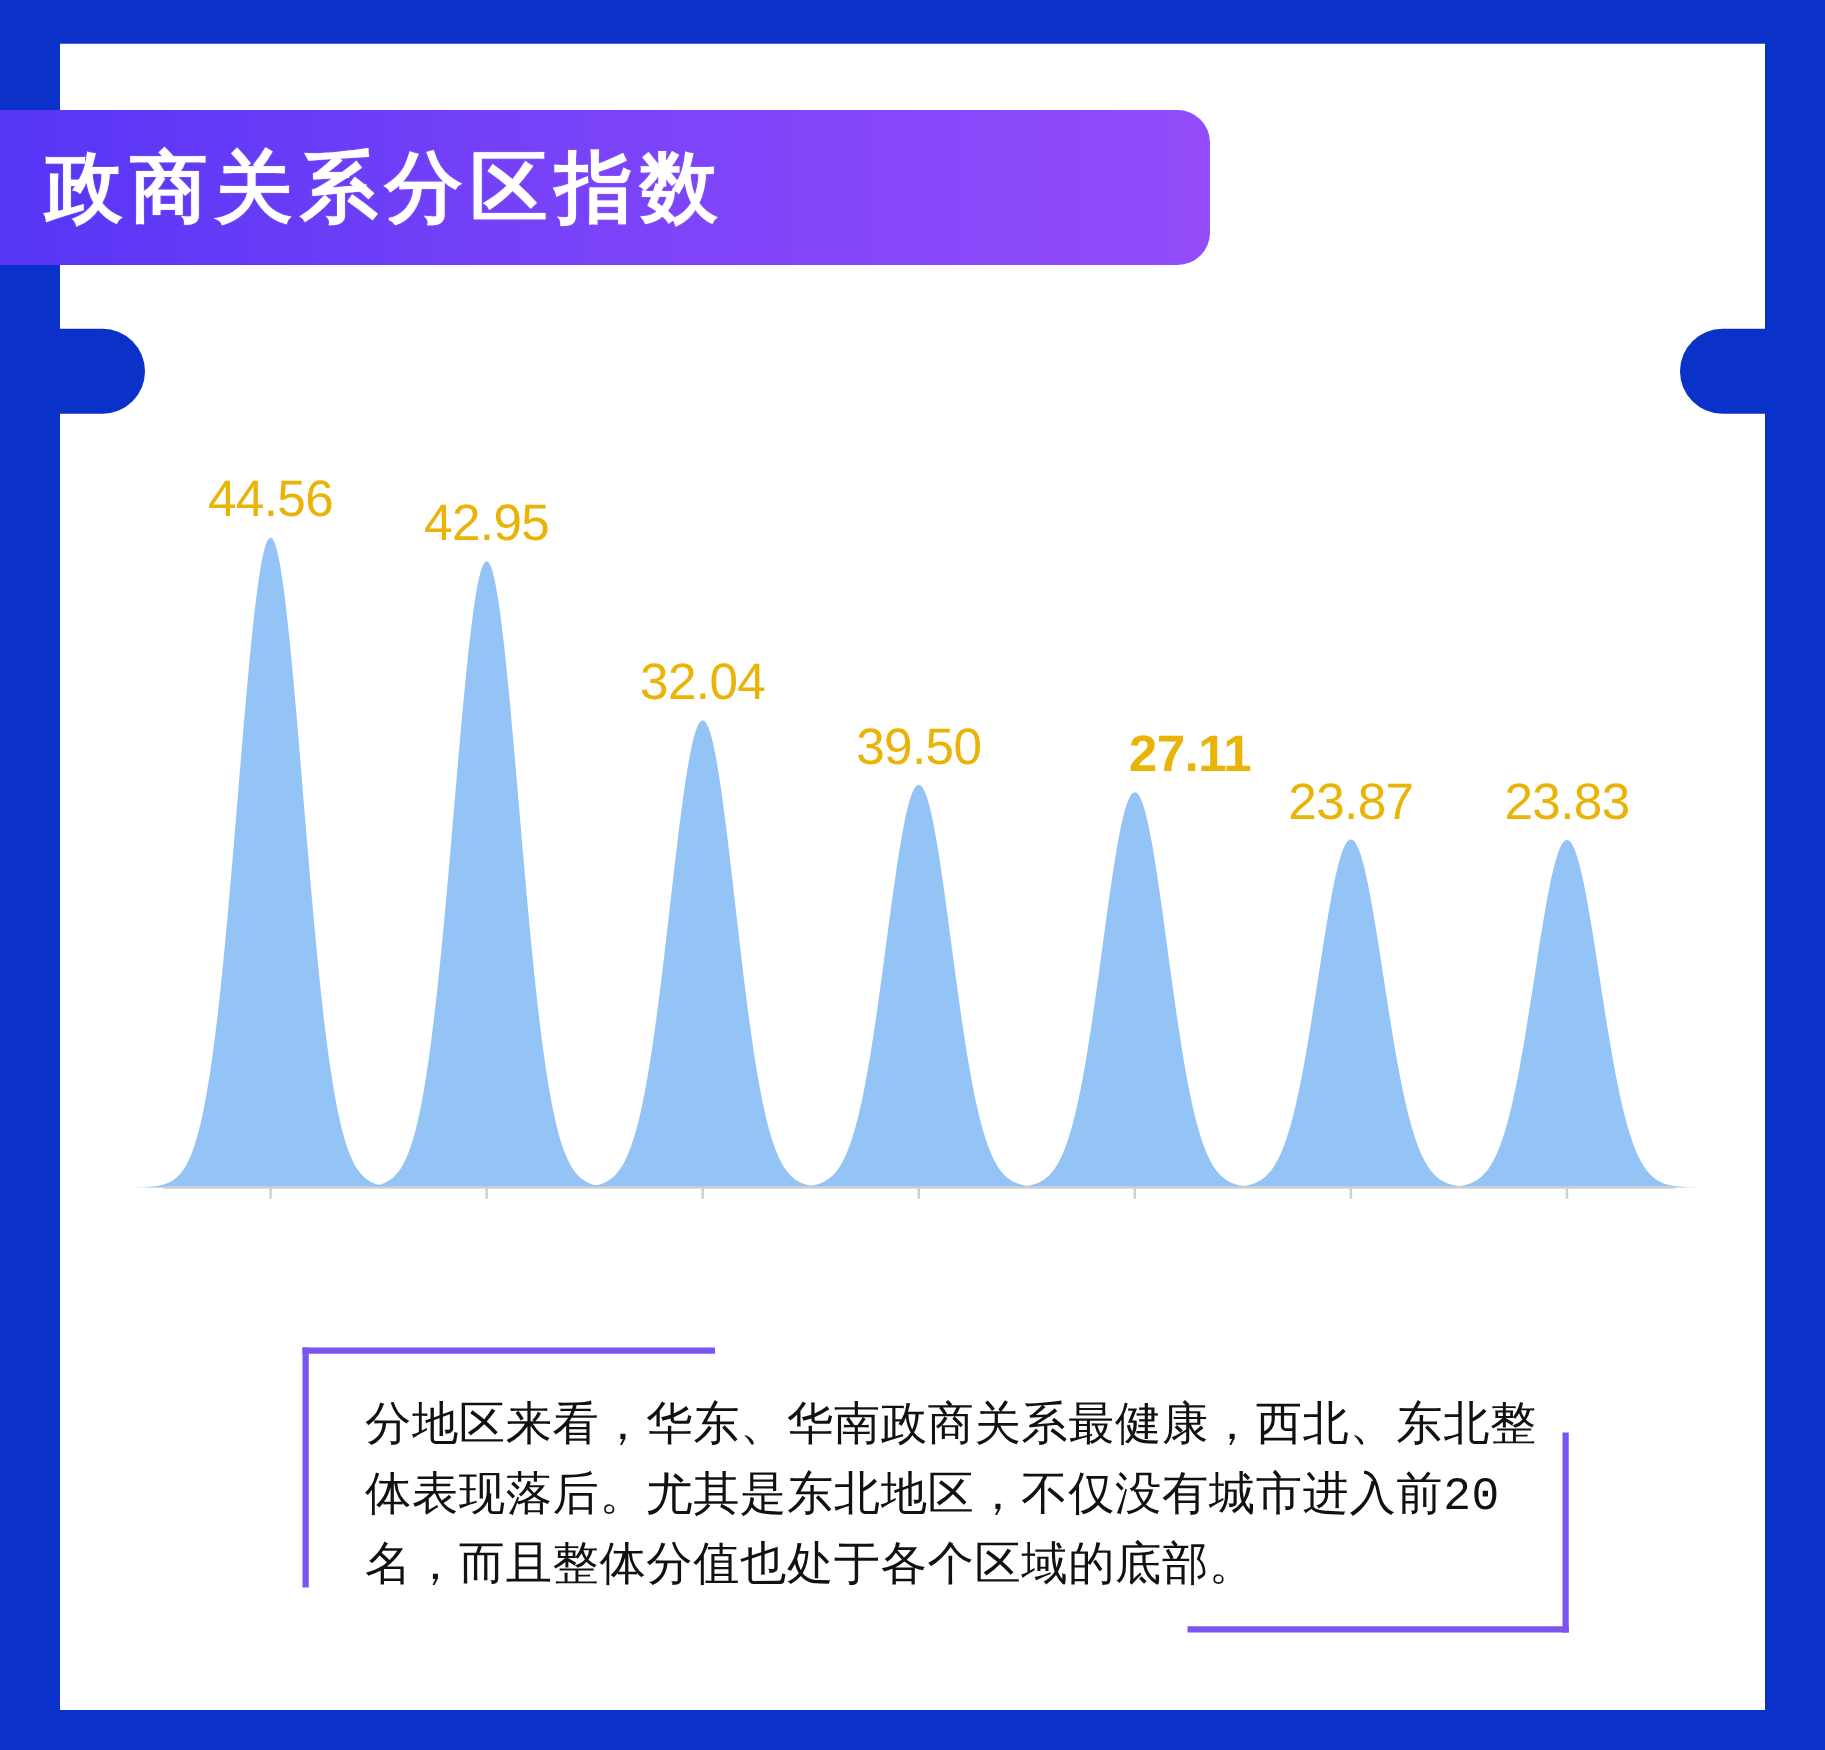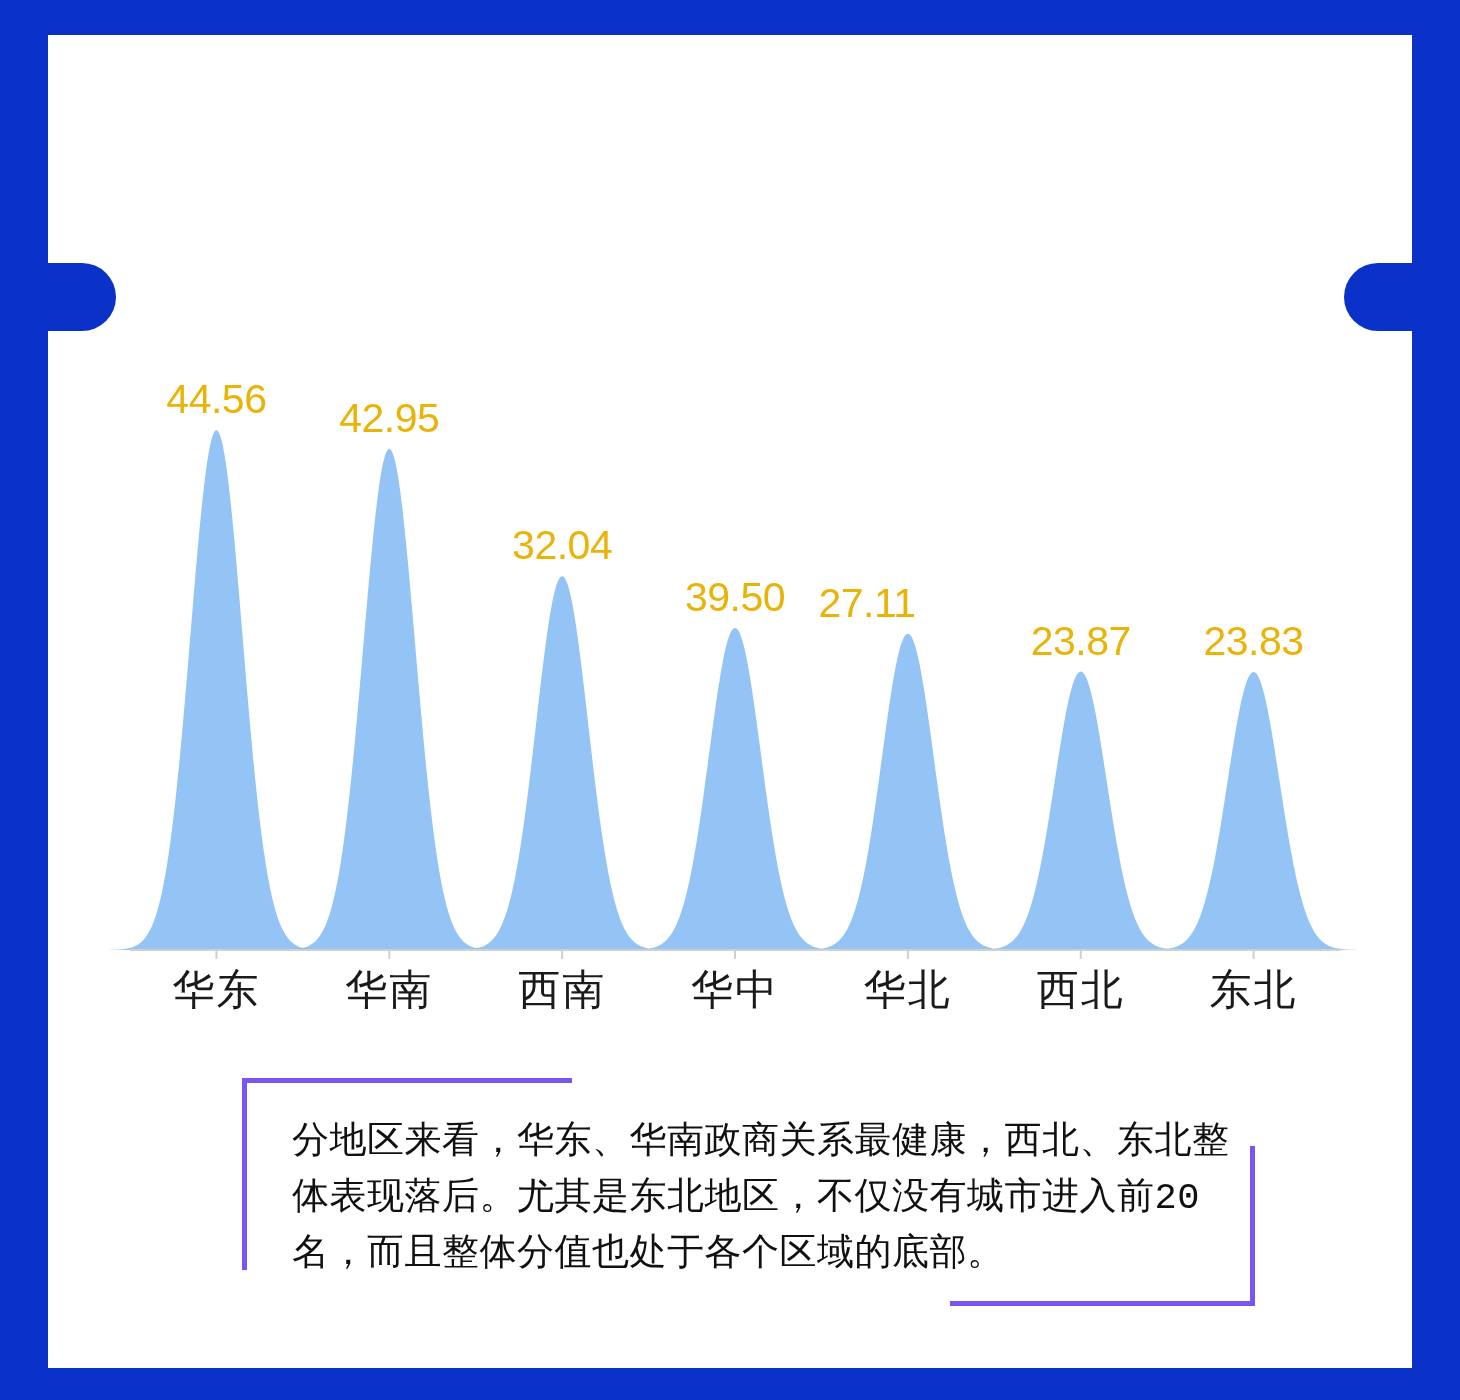--- a/index.html
+++ b/index.html
@@ -142,20 +142,23 @@
 </head>
 <body>
 
 <div id="page">
 
   <div id="canvas"></div>
 
   <div class="notch left"></div>
   <div class="notch right"></div>
 
+  <div id="title-banner">
+    <span id="title-text">政商关系分区指数</span>
+  </div>
 
   <div id="chart-area">
     <svg id="chart-svg" viewBox="0 0 1210 600" preserveAspectRatio="none">
       <g id="peaks">
           <path d="M -95.07,590 L -95.07,590.00 L -93.56,590.00 L -92.05,590.00 L -90.53,590.00 L -89.02,590.00 L -87.51,590.00 L -86.00,590.00 L -84.48,590.00 L -82.97,590.00 L -81.46,590.00 L -79.95,590.00 L -78.43,590.00 L -76.92,590.00 L -75.41,590.00 L -73.90,590.00 L -72.38,590.00 L -70.87,590.00 L -69.36,590.00 L -67.85,590.00 L -66.33,590.00 L -64.82,590.00 L -63.31,590.00 L -61.80,590.00 L -60.28,590.00 L -58.77,590.00 L -57.26,590.00 L -55.75,590.00 L -54.23,590.00 L -52.72,590.00 L -51.21,590.00 L -49.70,590.00 L -48.18,590.00 L -46.67,590.00 L -45.16,590.00 L -43.65,590.00 L -42.13,590.00 L -40.62,590.00 L -39.11,590.00 L -37.60,589.99 L -36.08,589.99 L -34.57,589.99 L -33.06,589.99 L -31.55,589.98 L -30.03,589.98 L -28.52,589.97 L -27.01,589.96 L -25.50,589.95 L -23.98,589.94 L -22.47,589.92 L -20.96,589.90 L -19.45,589.87 L -17.93,589.84 L -16.42,589.79 L -14.91,589.74 L -13.40,589.67 L -11.88,589.59 L -10.37,589.49 L -8.86,589.37 L -7.35,589.22 L -5.83,589.04 L -4.32,588.82 L -2.81,588.56 L -1.30,588.25 L 0.22,587.87 L 1.73,587.42 L 3.24,586.89 L 4.75,586.26 L 6.27,585.52 L 7.78,584.64 L 9.29,583.62 L 10.80,582.44 L 12.32,581.06 L 13.83,579.46 L 15.34,577.62 L 16.85,575.51 L 18.37,573.10 L 19.88,570.36 L 21.39,567.24 L 22.90,563.72 L 24.42,559.76 L 25.93,555.32 L 27.44,550.36 L 28.95,544.84 L 30.47,538.73 L 31.98,531.99 L 33.49,524.58 L 35.00,516.48 L 36.52,507.65 L 38.03,498.08 L 39.54,487.74 L 41.05,476.62 L 42.57,464.72 L 44.08,452.03 L 45.59,438.58 L 47.10,424.37 L 48.62,409.44 L 50.13,393.84 L 51.64,377.60 L 53.15,360.79 L 54.67,343.50 L 56.18,325.79 L 57.69,307.76 L 59.20,289.53 L 60.72,271.20 L 62.23,252.89 L 63.74,234.74 L 65.25,216.87 L 66.77,199.43 L 68.28,182.55 L 69.79,166.38 L 71.30,151.06 L 72.82,136.72 L 74.33,123.49 L 75.84,111.50 L 77.35,100.86 L 78.87,91.67 L 80.38,84.02 L 81.89,77.99 L 83.40,73.64 L 84.92,71.01 L 86.43,70.13 L 87.94,71.01 L 89.45,73.64 L 90.97,77.99 L 92.48,84.02 L 93.99,91.67 L 95.50,100.86 L 97.02,111.50 L 98.53,123.49 L 100.04,136.72 L 101.55,151.06 L 103.07,166.38 L 104.58,182.55 L 106.09,199.43 L 107.60,216.87 L 109.12,234.74 L 110.63,252.89 L 112.14,271.20 L 113.65,289.53 L 115.17,307.76 L 116.68,325.79 L 118.19,343.50 L 119.70,360.79 L 121.22,377.60 L 122.73,393.84 L 124.24,409.44 L 125.75,424.37 L 127.27,438.58 L 128.78,452.03 L 130.29,464.72 L 131.80,476.62 L 133.32,487.74 L 134.83,498.08 L 136.34,507.65 L 137.85,516.48 L 139.37,524.58 L 140.88,531.99 L 142.39,538.73 L 143.90,544.84 L 145.42,550.36 L 146.93,555.32 L 148.44,559.76 L 149.95,563.72 L 151.47,567.24 L 152.98,570.36 L 154.49,573.10 L 156.00,575.51 L 157.52,577.62 L 159.03,579.46 L 160.54,581.06 L 162.05,582.44 L 163.57,583.62 L 165.08,584.64 L 166.59,585.52 L 168.10,586.26 L 169.62,586.89 L 171.13,587.42 L 172.64,587.87 L 174.15,588.25 L 175.67,588.56 L 177.18,588.82 L 178.69,589.04 L 180.20,589.22 L 181.72,589.37 L 183.23,589.49 L 184.74,589.59 L 186.25,589.67 L 187.77,589.74 L 189.28,589.79 L 190.79,589.84 L 192.30,589.87 L 193.82,589.90 L 195.33,589.92 L 196.84,589.94 L 198.35,589.95 L 199.87,589.96 L 201.38,589.97 L 202.89,589.98 L 204.40,589.98 L 205.92,589.99 L 207.43,589.99 L 208.94,589.99 L 210.45,589.99 L 211.97,590.00 L 213.48,590.00 L 214.99,590.00 L 216.50,590.00 L 218.02,590.00 L 219.53,590.00 L 221.04,590.00 L 222.55,590.00 L 224.07,590.00 L 225.58,590.00 L 227.09,590.00 L 228.60,590.00 L 230.12,590.00 L 231.63,590.00 L 233.14,590.00 L 234.65,590.00 L 236.17,590.00 L 237.68,590.00 L 239.19,590.00 L 240.70,590.00 L 242.22,590.00 L 243.73,590.00 L 245.24,590.00 L 246.75,590.00 L 248.27,590.00 L 249.78,590.00 L 251.29,590.00 L 252.80,590.00 L 254.32,590.00 L 255.83,590.00 L 257.34,590.00 L 258.85,590.00 L 260.37,590.00 L 261.88,590.00 L 263.39,590.00 L 264.90,590.00 L 266.42,590.00 L 267.93,590.00 L 267.93,590 Z" fill="#74B3F2" fill-opacity="0.78"></path>
           <path d="M 77.79,590 L 77.79,590.00 L 79.30,590.00 L 80.81,590.00 L 82.32,590.00 L 83.84,590.00 L 85.35,590.00 L 86.86,590.00 L 88.37,590.00 L 89.89,590.00 L 91.40,590.00 L 92.91,590.00 L 94.42,590.00 L 95.94,590.00 L 97.45,590.00 L 98.96,590.00 L 100.47,590.00 L 101.99,590.00 L 103.50,590.00 L 105.01,590.00 L 106.52,590.00 L 108.04,590.00 L 109.55,590.00 L 111.06,590.00 L 112.57,590.00 L 114.09,590.00 L 115.60,590.00 L 117.11,590.00 L 118.62,590.00 L 120.14,590.00 L 121.65,590.00 L 123.16,590.00 L 124.67,590.00 L 126.19,590.00 L 127.70,590.00 L 129.21,590.00 L 130.72,590.00 L 132.24,590.00 L 133.75,590.00 L 135.26,589.99 L 136.77,589.99 L 138.29,589.99 L 139.80,589.99 L 141.31,589.98 L 142.82,589.98 L 144.34,589.97 L 145.85,589.96 L 147.36,589.95 L 148.87,589.94 L 150.39,589.92 L 151.90,589.90 L 153.41,589.87 L 154.92,589.84 L 156.44,589.80 L 157.95,589.75 L 159.46,589.68 L 160.97,589.61 L 162.49,589.51 L 164.00,589.39 L 165.51,589.25 L 167.02,589.08 L 168.54,588.87 L 170.05,588.61 L 171.56,588.31 L 173.07,587.95 L 174.59,587.51 L 176.10,587.00 L 177.61,586.39 L 179.12,585.68 L 180.64,584.84 L 182.15,583.85 L 183.66,582.71 L 185.17,581.38 L 186.69,579.84 L 188.20,578.07 L 189.71,576.04 L 191.22,573.71 L 192.74,571.07 L 194.25,568.06 L 195.76,564.67 L 197.27,560.85 L 198.79,556.57 L 200.30,551.79 L 201.81,546.47 L 203.32,540.58 L 204.84,534.08 L 206.35,526.95 L 207.86,519.14 L 209.37,510.63 L 210.89,501.40 L 212.40,491.44 L 213.91,480.72 L 215.42,469.25 L 216.94,457.02 L 218.45,444.05 L 219.96,430.36 L 221.47,415.97 L 222.99,400.92 L 224.50,385.27 L 226.01,369.08 L 227.52,352.40 L 229.04,335.33 L 230.55,317.96 L 232.06,300.39 L 233.57,282.72 L 235.09,265.07 L 236.60,247.57 L 238.11,230.35 L 239.62,213.54 L 241.14,197.27 L 242.65,181.69 L 244.16,166.92 L 245.67,153.09 L 247.19,140.34 L 248.70,128.79 L 250.21,118.53 L 251.72,109.67 L 253.24,102.30 L 254.75,96.49 L 256.26,92.30 L 257.77,89.76 L 259.29,88.92 L 260.80,89.76 L 262.31,92.30 L 263.82,96.49 L 265.34,102.30 L 266.85,109.67 L 268.36,118.53 L 269.87,128.79 L 271.39,140.34 L 272.90,153.09 L 274.41,166.92 L 275.92,181.69 L 277.44,197.27 L 278.95,213.54 L 280.46,230.35 L 281.97,247.57 L 283.49,265.07 L 285.00,282.72 L 286.51,300.39 L 288.02,317.96 L 289.54,335.33 L 291.05,352.40 L 292.56,369.08 L 294.07,385.27 L 295.59,400.92 L 297.10,415.97 L 298.61,430.36 L 300.12,444.05 L 301.64,457.02 L 303.15,469.25 L 304.66,480.72 L 306.17,491.44 L 307.69,501.40 L 309.20,510.63 L 310.71,519.14 L 312.22,526.95 L 313.74,534.08 L 315.25,540.58 L 316.76,546.47 L 318.27,551.79 L 319.79,556.57 L 321.30,560.85 L 322.81,564.67 L 324.32,568.06 L 325.84,571.07 L 327.35,573.71 L 328.86,576.04 L 330.37,578.07 L 331.89,579.84 L 333.40,581.38 L 334.91,582.71 L 336.42,583.85 L 337.94,584.84 L 339.45,585.68 L 340.96,586.39 L 342.47,587.00 L 343.99,587.51 L 345.50,587.95 L 347.01,588.31 L 348.52,588.61 L 350.04,588.87 L 351.55,589.08 L 353.06,589.25 L 354.57,589.39 L 356.09,589.51 L 357.60,589.61 L 359.11,589.68 L 360.62,589.75 L 362.14,589.80 L 363.65,589.84 L 365.16,589.87 L 366.67,589.90 L 368.19,589.92 L 369.70,589.94 L 371.21,589.95 L 372.72,589.96 L 374.24,589.97 L 375.75,589.98 L 377.26,589.98 L 378.77,589.99 L 380.29,589.99 L 381.80,589.99 L 383.31,589.99 L 384.82,590.00 L 386.34,590.00 L 387.85,590.00 L 389.36,590.00 L 390.87,590.00 L 392.39,590.00 L 393.90,590.00 L 395.41,590.00 L 396.92,590.00 L 398.44,590.00 L 399.95,590.00 L 401.46,590.00 L 402.97,590.00 L 404.49,590.00 L 406.00,590.00 L 407.51,590.00 L 409.02,590.00 L 410.54,590.00 L 412.05,590.00 L 413.56,590.00 L 415.07,590.00 L 416.59,590.00 L 418.10,590.00 L 419.61,590.00 L 421.12,590.00 L 422.64,590.00 L 424.15,590.00 L 425.66,590.00 L 427.17,590.00 L 428.69,590.00 L 430.20,590.00 L 431.71,590.00 L 433.22,590.00 L 434.74,590.00 L 436.25,590.00 L 437.76,590.00 L 439.27,590.00 L 440.79,590.00 L 440.79,590 Z" fill="#74B3F2" fill-opacity="0.78"></path>
           <path d="M 250.64,590 L 250.64,590.00 L 252.16,590.00 L 253.67,590.00 L 255.18,590.00 L 256.69,590.00 L 258.21,590.00 L 259.72,590.00 L 261.23,590.00 L 262.74,590.00 L 264.26,590.00 L 265.77,590.00 L 267.28,590.00 L 268.79,590.00 L 270.31,590.00 L 271.82,590.00 L 273.33,590.00 L 274.84,590.00 L 276.36,590.00 L 277.87,590.00 L 279.38,590.00 L 280.89,590.00 L 282.41,590.00 L 283.92,590.00 L 285.43,590.00 L 286.94,590.00 L 288.46,590.00 L 289.97,590.00 L 291.48,590.00 L 292.99,590.00 L 294.51,590.00 L 296.02,590.00 L 297.53,590.00 L 299.04,590.00 L 300.56,590.00 L 302.07,590.00 L 303.58,590.00 L 305.09,590.00 L 306.61,590.00 L 308.12,590.00 L 309.63,589.99 L 311.14,589.99 L 312.66,589.99 L 314.17,589.99 L 315.68,589.98 L 317.19,589.98 L 318.71,589.97 L 320.22,589.96 L 321.73,589.95 L 323.24,589.94 L 324.76,589.93 L 326.27,589.91 L 327.78,589.88 L 329.29,589.85 L 330.81,589.81 L 332.32,589.76 L 333.83,589.71 L 335.34,589.63 L 336.86,589.55 L 338.37,589.44 L 339.88,589.31 L 341.39,589.15 L 342.91,588.97 L 344.42,588.74 L 345.93,588.47 L 347.44,588.15 L 348.96,587.76 L 350.47,587.31 L 351.98,586.78 L 353.49,586.15 L 355.01,585.42 L 356.52,584.56 L 358.03,583.57 L 359.54,582.42 L 361.06,581.10 L 362.57,579.58 L 364.08,577.85 L 365.59,575.88 L 367.11,573.64 L 368.62,571.10 L 370.13,568.26 L 371.64,565.06 L 373.16,561.49 L 374.67,557.53 L 376.18,553.13 L 377.69,548.29 L 379.21,542.96 L 380.72,537.14 L 382.23,530.79 L 383.74,523.91 L 385.26,516.47 L 386.77,508.48 L 388.28,499.92 L 389.79,490.80 L 391.31,481.12 L 392.82,470.91 L 394.33,460.17 L 395.84,448.95 L 397.36,437.28 L 398.87,425.19 L 400.38,412.76 L 401.89,400.02 L 403.41,387.06 L 404.92,373.95 L 406.43,360.77 L 407.94,347.61 L 409.46,334.55 L 410.97,321.71 L 412.48,309.17 L 413.99,297.03 L 415.51,285.41 L 417.02,274.39 L 418.53,264.08 L 420.04,254.56 L 421.56,245.94 L 423.07,238.29 L 424.58,231.68 L 426.09,226.18 L 427.61,221.85 L 429.12,218.72 L 430.63,216.83 L 432.14,216.20 L 433.66,216.83 L 435.17,218.72 L 436.68,221.85 L 438.19,226.18 L 439.71,231.68 L 441.22,238.29 L 442.73,245.94 L 444.24,254.56 L 445.76,264.08 L 447.27,274.39 L 448.78,285.41 L 450.29,297.03 L 451.81,309.17 L 453.32,321.71 L 454.83,334.55 L 456.34,347.61 L 457.86,360.77 L 459.37,373.95 L 460.88,387.06 L 462.39,400.02 L 463.91,412.76 L 465.42,425.19 L 466.93,437.28 L 468.44,448.95 L 469.96,460.17 L 471.47,470.91 L 472.98,481.12 L 474.49,490.80 L 476.01,499.92 L 477.52,508.48 L 479.03,516.47 L 480.54,523.91 L 482.06,530.79 L 483.57,537.14 L 485.08,542.96 L 486.59,548.29 L 488.11,553.13 L 489.62,557.53 L 491.13,561.49 L 492.64,565.06 L 494.16,568.26 L 495.67,571.10 L 497.18,573.64 L 498.69,575.88 L 500.21,577.85 L 501.72,579.58 L 503.23,581.10 L 504.74,582.42 L 506.26,583.57 L 507.77,584.56 L 509.28,585.42 L 510.79,586.15 L 512.31,586.78 L 513.82,587.31 L 515.33,587.76 L 516.84,588.15 L 518.36,588.47 L 519.87,588.74 L 521.38,588.97 L 522.89,589.15 L 524.41,589.31 L 525.92,589.44 L 527.43,589.55 L 528.94,589.63 L 530.46,589.71 L 531.97,589.76 L 533.48,589.81 L 534.99,589.85 L 536.51,589.88 L 538.02,589.91 L 539.53,589.93 L 541.04,589.94 L 542.56,589.95 L 544.07,589.96 L 545.58,589.97 L 547.09,589.98 L 548.61,589.98 L 550.12,589.99 L 551.63,589.99 L 553.14,589.99 L 554.66,589.99 L 556.17,590.00 L 557.68,590.00 L 559.19,590.00 L 560.71,590.00 L 562.22,590.00 L 563.73,590.00 L 565.24,590.00 L 566.76,590.00 L 568.27,590.00 L 569.78,590.00 L 571.29,590.00 L 572.81,590.00 L 574.32,590.00 L 575.83,590.00 L 577.34,590.00 L 578.86,590.00 L 580.37,590.00 L 581.88,590.00 L 583.39,590.00 L 584.91,590.00 L 586.42,590.00 L 587.93,590.00 L 589.44,590.00 L 590.96,590.00 L 592.47,590.00 L 593.98,590.00 L 595.49,590.00 L 597.01,590.00 L 598.52,590.00 L 600.03,590.00 L 601.54,590.00 L 603.06,590.00 L 604.57,590.00 L 606.08,590.00 L 607.59,590.00 L 609.11,590.00 L 610.62,590.00 L 612.13,590.00 L 613.64,590.00 L 613.64,590 Z" fill="#74B3F2" fill-opacity="0.78"></path>
           <path d="M 423.50,590 L 423.50,590.00 L 425.01,590.00 L 426.52,590.00 L 428.04,590.00 L 429.55,590.00 L 431.06,590.00 L 432.57,590.00 L 434.09,590.00 L 435.60,590.00 L 437.11,590.00 L 438.63,590.00 L 440.14,590.00 L 441.65,590.00 L 443.16,590.00 L 444.68,590.00 L 446.19,590.00 L 447.70,590.00 L 449.21,590.00 L 450.73,590.00 L 452.24,590.00 L 453.75,590.00 L 455.26,590.00 L 456.77,590.00 L 458.29,590.00 L 459.80,590.00 L 461.31,590.00 L 462.82,590.00 L 464.34,590.00 L 465.85,590.00 L 467.36,590.00 L 468.88,590.00 L 470.39,590.00 L 471.90,590.00 L 473.41,590.00 L 474.93,590.00 L 476.44,590.00 L 477.95,590.00 L 479.46,590.00 L 480.98,590.00 L 482.49,590.00 L 484.00,589.99 L 485.51,589.99 L 487.02,589.99 L 488.54,589.99 L 490.05,589.98 L 491.56,589.98 L 493.07,589.97 L 494.59,589.96 L 496.10,589.95 L 497.61,589.94 L 499.13,589.92 L 500.64,589.90 L 502.15,589.87 L 503.66,589.84 L 505.18,589.80 L 506.69,589.75 L 508.20,589.69 L 509.71,589.61 L 511.23,589.52 L 512.74,589.41 L 514.25,589.27 L 515.76,589.11 L 517.27,588.91 L 518.79,588.68 L 520.30,588.40 L 521.81,588.07 L 523.33,587.68 L 524.84,587.22 L 526.35,586.68 L 527.86,586.05 L 529.38,585.31 L 530.89,584.46 L 532.40,583.47 L 533.91,582.33 L 535.42,581.02 L 536.94,579.53 L 538.45,577.83 L 539.96,575.90 L 541.48,573.72 L 542.99,571.26 L 544.50,568.51 L 546.01,565.44 L 547.52,562.02 L 549.04,558.23 L 550.55,554.05 L 552.06,549.47 L 553.58,544.45 L 555.09,538.98 L 556.60,533.05 L 558.11,526.64 L 559.63,519.75 L 561.14,512.37 L 562.65,504.51 L 564.16,496.18 L 565.67,487.37 L 567.19,478.13 L 568.70,468.45 L 570.21,458.39 L 571.73,447.98 L 573.24,437.26 L 574.75,426.29 L 576.26,415.12 L 577.77,403.82 L 579.29,392.47 L 580.80,381.12 L 582.31,369.87 L 583.83,358.80 L 585.34,348.00 L 586.85,337.54 L 588.36,327.52 L 589.88,318.03 L 591.39,309.14 L 592.90,300.94 L 594.41,293.51 L 595.92,286.92 L 597.44,281.23 L 598.95,276.49 L 600.46,272.75 L 601.98,270.06 L 603.49,268.43 L 605.00,267.88 L 606.51,268.43 L 608.02,270.06 L 609.54,272.75 L 611.05,276.49 L 612.56,281.23 L 614.08,286.92 L 615.59,293.51 L 617.10,300.94 L 618.61,309.14 L 620.13,318.03 L 621.64,327.52 L 623.15,337.54 L 624.66,348.00 L 626.17,358.80 L 627.69,369.87 L 629.20,381.12 L 630.71,392.47 L 632.23,403.82 L 633.74,415.12 L 635.25,426.29 L 636.76,437.26 L 638.27,447.98 L 639.79,458.39 L 641.30,468.45 L 642.81,478.13 L 644.33,487.37 L 645.84,496.18 L 647.35,504.51 L 648.86,512.37 L 650.38,519.75 L 651.89,526.64 L 653.40,533.05 L 654.91,538.98 L 656.42,544.45 L 657.94,549.47 L 659.45,554.05 L 660.96,558.23 L 662.48,562.02 L 663.99,565.44 L 665.50,568.51 L 667.01,571.26 L 668.52,573.72 L 670.04,575.90 L 671.55,577.83 L 673.06,579.53 L 674.58,581.02 L 676.09,582.33 L 677.60,583.47 L 679.11,584.46 L 680.63,585.31 L 682.14,586.05 L 683.65,586.68 L 685.16,587.22 L 686.67,587.68 L 688.19,588.07 L 689.70,588.40 L 691.21,588.68 L 692.73,588.91 L 694.24,589.11 L 695.75,589.27 L 697.26,589.41 L 698.77,589.52 L 700.29,589.61 L 701.80,589.69 L 703.31,589.75 L 704.83,589.80 L 706.34,589.84 L 707.85,589.87 L 709.36,589.90 L 710.88,589.92 L 712.39,589.94 L 713.90,589.95 L 715.41,589.96 L 716.92,589.97 L 718.44,589.98 L 719.95,589.98 L 721.46,589.99 L 722.97,589.99 L 724.49,589.99 L 726.00,589.99 L 727.51,590.00 L 729.02,590.00 L 730.54,590.00 L 732.05,590.00 L 733.56,590.00 L 735.08,590.00 L 736.59,590.00 L 738.10,590.00 L 739.61,590.00 L 741.13,590.00 L 742.64,590.00 L 744.15,590.00 L 745.66,590.00 L 747.17,590.00 L 748.69,590.00 L 750.20,590.00 L 751.71,590.00 L 753.23,590.00 L 754.74,590.00 L 756.25,590.00 L 757.76,590.00 L 759.28,590.00 L 760.79,590.00 L 762.30,590.00 L 763.81,590.00 L 765.33,590.00 L 766.84,590.00 L 768.35,590.00 L 769.86,590.00 L 771.38,590.00 L 772.89,590.00 L 774.40,590.00 L 775.91,590.00 L 777.42,590.00 L 778.94,590.00 L 780.45,590.00 L 781.96,590.00 L 783.48,590.00 L 784.99,590.00 L 786.50,590.00 L 786.50,590 Z" fill="#74B3F2" fill-opacity="0.78"></path>
           <path d="M 596.36,590 L 596.36,590.00 L 597.87,590.00 L 599.38,590.00 L 600.89,590.00 L 602.41,590.00 L 603.92,590.00 L 605.43,590.00 L 606.94,590.00 L 608.46,590.00 L 609.97,590.00 L 611.48,590.00 L 612.99,590.00 L 614.51,590.00 L 616.02,590.00 L 617.53,590.00 L 619.04,590.00 L 620.56,590.00 L 622.07,590.00 L 623.58,590.00 L 625.09,590.00 L 626.61,590.00 L 628.12,590.00 L 629.63,590.00 L 631.14,590.00 L 632.66,590.00 L 634.17,590.00 L 635.68,590.00 L 637.19,590.00 L 638.71,590.00 L 640.22,590.00 L 641.73,590.00 L 643.24,590.00 L 644.76,590.00 L 646.27,590.00 L 647.78,590.00 L 649.29,590.00 L 650.81,590.00 L 652.32,590.00 L 653.83,590.00 L 655.34,590.00 L 656.86,589.99 L 658.37,589.99 L 659.88,589.99 L 661.39,589.99 L 662.91,589.98 L 664.42,589.98 L 665.93,589.97 L 667.44,589.96 L 668.96,589.95 L 670.47,589.94 L 671.98,589.92 L 673.49,589.90 L 675.01,589.87 L 676.52,589.84 L 678.03,589.80 L 679.54,589.75 L 681.06,589.69 L 682.57,589.62 L 684.08,589.53 L 685.59,589.42 L 687.11,589.28 L 688.62,589.12 L 690.13,588.93 L 691.64,588.70 L 693.16,588.43 L 694.67,588.11 L 696.18,587.72 L 697.69,587.27 L 699.21,586.74 L 700.72,586.12 L 702.23,585.40 L 703.74,584.56 L 705.26,583.59 L 706.77,582.47 L 708.28,581.19 L 709.79,579.72 L 711.31,578.05 L 712.82,576.15 L 714.33,574.01 L 715.84,571.60 L 717.36,568.90 L 718.87,565.88 L 720.38,562.52 L 721.89,558.81 L 723.41,554.71 L 724.92,550.20 L 726.43,545.27 L 727.94,539.90 L 729.46,534.08 L 730.97,527.79 L 732.48,521.02 L 733.99,513.78 L 735.51,506.06 L 737.02,497.88 L 738.53,489.23 L 740.04,480.15 L 741.56,470.66 L 743.07,460.78 L 744.58,450.55 L 746.09,440.03 L 747.61,429.26 L 749.12,418.29 L 750.63,407.20 L 752.14,396.04 L 753.66,384.91 L 755.17,373.86 L 756.68,362.99 L 758.19,352.38 L 759.71,342.11 L 761.22,332.27 L 762.73,322.95 L 764.24,314.23 L 765.76,306.18 L 767.27,298.88 L 768.78,292.41 L 770.29,286.82 L 771.81,282.16 L 773.32,278.50 L 774.83,275.85 L 776.34,274.25 L 777.86,273.72 L 779.37,274.25 L 780.88,275.85 L 782.39,278.50 L 783.91,282.16 L 785.42,286.82 L 786.93,292.41 L 788.44,298.88 L 789.96,306.18 L 791.47,314.23 L 792.98,322.95 L 794.49,332.27 L 796.01,342.11 L 797.52,352.38 L 799.03,362.99 L 800.54,373.86 L 802.06,384.91 L 803.57,396.04 L 805.08,407.20 L 806.59,418.29 L 808.11,429.26 L 809.62,440.03 L 811.13,450.55 L 812.64,460.78 L 814.16,470.66 L 815.67,480.15 L 817.18,489.23 L 818.69,497.88 L 820.21,506.06 L 821.72,513.78 L 823.23,521.02 L 824.74,527.79 L 826.26,534.08 L 827.77,539.90 L 829.28,545.27 L 830.79,550.20 L 832.31,554.71 L 833.82,558.81 L 835.33,562.52 L 836.84,565.88 L 838.36,568.90 L 839.87,571.60 L 841.38,574.01 L 842.89,576.15 L 844.41,578.05 L 845.92,579.72 L 847.43,581.19 L 848.94,582.47 L 850.46,583.59 L 851.97,584.56 L 853.48,585.40 L 854.99,586.12 L 856.51,586.74 L 858.02,587.27 L 859.53,587.72 L 861.04,588.11 L 862.56,588.43 L 864.07,588.70 L 865.58,588.93 L 867.09,589.12 L 868.61,589.28 L 870.12,589.42 L 871.63,589.53 L 873.14,589.62 L 874.66,589.69 L 876.17,589.75 L 877.68,589.80 L 879.19,589.84 L 880.71,589.87 L 882.22,589.90 L 883.73,589.92 L 885.24,589.94 L 886.76,589.95 L 888.27,589.96 L 889.78,589.97 L 891.29,589.98 L 892.81,589.98 L 894.32,589.99 L 895.83,589.99 L 897.34,589.99 L 898.86,589.99 L 900.37,590.00 L 901.88,590.00 L 903.39,590.00 L 904.91,590.00 L 906.42,590.00 L 907.93,590.00 L 909.44,590.00 L 910.96,590.00 L 912.47,590.00 L 913.98,590.00 L 915.49,590.00 L 917.01,590.00 L 918.52,590.00 L 920.03,590.00 L 921.54,590.00 L 923.06,590.00 L 924.57,590.00 L 926.08,590.00 L 927.59,590.00 L 929.11,590.00 L 930.62,590.00 L 932.13,590.00 L 933.64,590.00 L 935.16,590.00 L 936.67,590.00 L 938.18,590.00 L 939.69,590.00 L 941.21,590.00 L 942.72,590.00 L 944.23,590.00 L 945.74,590.00 L 947.26,590.00 L 948.77,590.00 L 950.28,590.00 L 951.79,590.00 L 953.31,590.00 L 954.82,590.00 L 956.33,590.00 L 957.84,590.00 L 959.36,590.00 L 959.36,590 Z" fill="#74B3F2" fill-opacity="0.78"></path>
           <path d="M 769.21,590 L 769.21,590.00 L 770.73,590.00 L 772.24,590.00 L 773.75,590.00 L 775.26,590.00 L 776.78,590.00 L 778.29,590.00 L 779.80,590.00 L 781.31,590.00 L 782.83,590.00 L 784.34,590.00 L 785.85,590.00 L 787.36,590.00 L 788.88,590.00 L 790.39,590.00 L 791.90,590.00 L 793.41,590.00 L 794.93,590.00 L 796.44,590.00 L 797.95,590.00 L 799.46,590.00 L 800.98,590.00 L 802.49,590.00 L 804.00,590.00 L 805.51,590.00 L 807.03,590.00 L 808.54,590.00 L 810.05,590.00 L 811.56,590.00 L 813.08,590.00 L 814.59,590.00 L 816.10,590.00 L 817.61,590.00 L 819.13,590.00 L 820.64,590.00 L 822.15,590.00 L 823.66,590.00 L 825.18,590.00 L 826.69,590.00 L 828.20,590.00 L 829.71,589.99 L 831.23,589.99 L 832.74,589.99 L 834.25,589.99 L 835.76,589.98 L 837.28,589.98 L 838.79,589.97 L 840.30,589.97 L 841.81,589.96 L 843.33,589.94 L 844.84,589.93 L 846.35,589.91 L 847.86,589.89 L 849.38,589.86 L 850.89,589.82 L 852.40,589.78 L 853.91,589.73 L 855.43,589.66 L 856.94,589.58 L 858.45,589.49 L 859.96,589.37 L 861.48,589.23 L 862.99,589.06 L 864.50,588.86 L 866.01,588.62 L 867.53,588.33 L 869.04,588.00 L 870.55,587.60 L 872.06,587.13 L 873.58,586.58 L 875.09,585.95 L 876.60,585.21 L 878.11,584.35 L 879.63,583.37 L 881.14,582.24 L 882.65,580.95 L 884.16,579.48 L 885.68,577.81 L 887.19,575.92 L 888.70,573.80 L 890.21,571.42 L 891.73,568.76 L 893.24,565.81 L 894.75,562.53 L 896.26,558.92 L 897.78,554.96 L 899.29,550.62 L 900.80,545.89 L 902.31,540.76 L 903.83,535.22 L 905.34,529.27 L 906.85,522.89 L 908.36,516.09 L 909.88,508.89 L 911.39,501.28 L 912.90,493.28 L 914.41,484.92 L 915.93,476.22 L 917.44,467.22 L 918.95,457.95 L 920.46,448.47 L 921.98,438.81 L 923.49,429.04 L 925.00,419.22 L 926.51,409.42 L 928.03,399.69 L 929.54,390.12 L 931.05,380.78 L 932.56,371.74 L 934.08,363.07 L 935.59,354.87 L 937.10,347.18 L 938.61,340.10 L 940.13,333.67 L 941.64,327.97 L 943.15,323.05 L 944.66,318.95 L 946.18,315.73 L 947.69,313.40 L 949.20,311.99 L 950.71,311.52 L 952.23,311.99 L 953.74,313.40 L 955.25,315.73 L 956.76,318.95 L 958.28,323.05 L 959.79,327.97 L 961.30,333.67 L 962.81,340.10 L 964.33,347.18 L 965.84,354.87 L 967.35,363.07 L 968.86,371.74 L 970.38,380.78 L 971.89,390.12 L 973.40,399.69 L 974.91,409.42 L 976.43,419.22 L 977.94,429.04 L 979.45,438.81 L 980.96,448.47 L 982.48,457.95 L 983.99,467.22 L 985.50,476.22 L 987.01,484.92 L 988.53,493.28 L 990.04,501.28 L 991.55,508.89 L 993.06,516.09 L 994.58,522.89 L 996.09,529.27 L 997.60,535.22 L 999.11,540.76 L 1000.63,545.89 L 1002.14,550.62 L 1003.65,554.96 L 1005.16,558.92 L 1006.68,562.53 L 1008.19,565.81 L 1009.70,568.76 L 1011.21,571.42 L 1012.73,573.80 L 1014.24,575.92 L 1015.75,577.81 L 1017.26,579.48 L 1018.78,580.95 L 1020.29,582.24 L 1021.80,583.37 L 1023.31,584.35 L 1024.83,585.21 L 1026.34,585.95 L 1027.85,586.58 L 1029.36,587.13 L 1030.88,587.60 L 1032.39,588.00 L 1033.90,588.33 L 1035.41,588.62 L 1036.93,588.86 L 1038.44,589.06 L 1039.95,589.23 L 1041.46,589.37 L 1042.98,589.49 L 1044.49,589.58 L 1046.00,589.66 L 1047.51,589.73 L 1049.03,589.78 L 1050.54,589.82 L 1052.05,589.86 L 1053.56,589.89 L 1055.08,589.91 L 1056.59,589.93 L 1058.10,589.94 L 1059.61,589.96 L 1061.13,589.97 L 1062.64,589.97 L 1064.15,589.98 L 1065.66,589.98 L 1067.18,589.99 L 1068.69,589.99 L 1070.20,589.99 L 1071.71,589.99 L 1073.23,590.00 L 1074.74,590.00 L 1076.25,590.00 L 1077.76,590.00 L 1079.28,590.00 L 1080.79,590.00 L 1082.30,590.00 L 1083.81,590.00 L 1085.33,590.00 L 1086.84,590.00 L 1088.35,590.00 L 1089.86,590.00 L 1091.38,590.00 L 1092.89,590.00 L 1094.40,590.00 L 1095.91,590.00 L 1097.43,590.00 L 1098.94,590.00 L 1100.45,590.00 L 1101.96,590.00 L 1103.48,590.00 L 1104.99,590.00 L 1106.50,590.00 L 1108.01,590.00 L 1109.53,590.00 L 1111.04,590.00 L 1112.55,590.00 L 1114.06,590.00 L 1115.58,590.00 L 1117.09,590.00 L 1118.60,590.00 L 1120.11,590.00 L 1121.63,590.00 L 1123.14,590.00 L 1124.65,590.00 L 1126.16,590.00 L 1127.68,590.00 L 1129.19,590.00 L 1130.70,590.00 L 1132.21,590.00 L 1132.21,590 Z" fill="#74B3F2" fill-opacity="0.78"></path>
@@ -170,35 +173,26 @@
           <line x1="777.8571428571429" x2="777.8571428571429" y1="590" y2="599" stroke="#D0D0D0" stroke-width="2"></line>
           <line x1="950.7142857142858" x2="950.7142857142858" y1="590" y2="599" stroke="#D0D0D0" stroke-width="2"></line>
           <line x1="1123.5714285714287" x2="1123.5714285714287" y1="590" y2="599" stroke="#D0D0D0" stroke-width="2"></line>
         </g>
     </svg>
     <div id="value-labels">
         <div class="value-label" style="left: 86.4286px; top: 16.1333px;">44.56</div>
         <div class="value-label" style="left: 259.286px; top: 34.9167px;">42.95</div>
         <div class="value-label" style="left: 432.143px; top: 162.2px;">32.04</div>
         <div class="value-label" style="left: 605px; top: 213.883px;">39.50</div>
-        <div class="value-label" style="left: 737px; top: 219.717px;">27.11</div>
+        <div class="value-label" style="left: 822px; top: 219.717px; font-weight: bold;">27.11</div>
         <div class="value-label" style="left: 950.714px; top: 257.517px; text-align: center;">23.87</div>
         <div class="value-label" style="left: 1123.57px; top: 257.983px;">23.83</div>
       </div>
   </div>
 
-  <div id="cat-row">
-      <div class="cat-label" style="left: 86.4286px;">华东</div>
-      <div class="cat-label" style="left: 259.286px;">华南</div>
-      <div class="cat-label" style="left: 432.143px;">西南</div>
-      <div class="cat-label" style="left: 605px;">华中</div>
-      <div class="cat-label" style="left: 777.857px;">华北</div>
-      <div class="cat-label" style="left: 950.714px;">西北</div>
-      <div class="cat-label" style="left: 1123.57px;">东北</div>
-    </div>
 
   <div id="caption-block">
     <div class="brk" id="brk-top"></div>
     <div class="brk" id="brk-left"></div>
     <div class="brk" id="brk-right"></div>
     <div class="brk" id="brk-bottom"></div>
     <div id="caption-text">分地区来看，华东、华南政商关系最健康，西北、东北整体表现落后。尤其是东北地区，不仅没有城市进入前20名，而且整体分值也处于各个区域的底部。</div>
   </div>
 
 </div>

